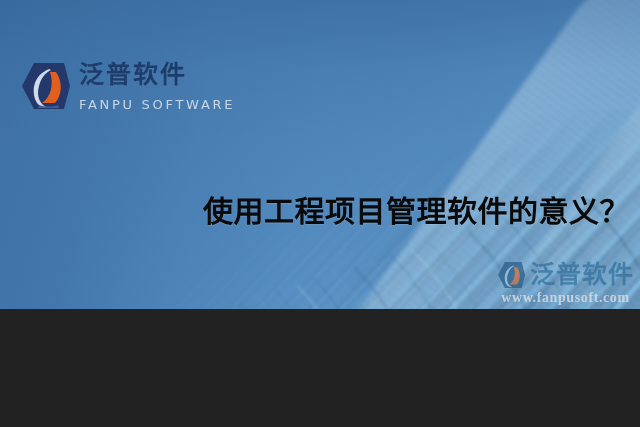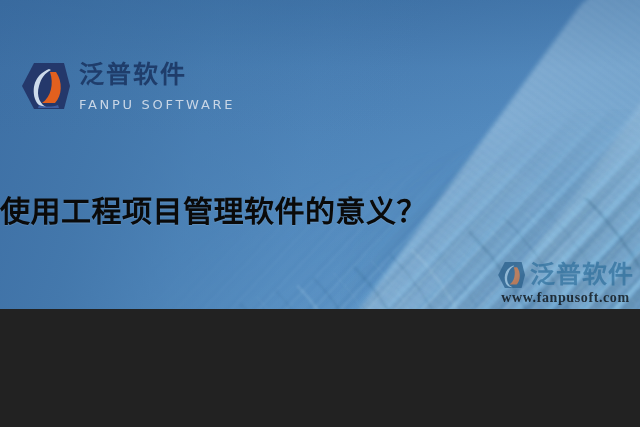--- a/index.html
+++ b/index.html
@@ -228,23 +228,23 @@
     line-height: 1.1;
     margin-top: 10px;
     white-space: nowrap;
   }
 
   
 
   .headline {
     position: absolute;
     left: 0;
-    right: 0;
+    right: 10px;
     top: 190px;
-    text-align: left;
+    text-align: right;
     color: #0a0a0a;
     font-size: 30px;
     font-weight: 700;
     line-height: 44px;
     letter-spacing: 0.5px;
     text-shadow: 0 1px 1px rgba(255, 255, 255, 0.12);
   }
   .headline-line {
     display: block;
     white-space: nowrap;
@@ -278,21 +278,21 @@
     font-weight: 700;
     color: #2e6f9c;
     letter-spacing: 1px;
     line-height: 1;
     opacity: 0.85;
     white-space: nowrap;
   }
   .wm-url {
     font-size: 14px;
     font-weight: 700;
-    color: #000000;
+    color: #e5e5e5;
     letter-spacing: 0.6px;
     line-height: 1.1;
     margin-top: 1px;
     opacity: 0.88;
     white-space: nowrap;
     font-family: "Liberation Serif", "DejaVu Serif", serif;
   }
 </style>
 </head>
 <body>

